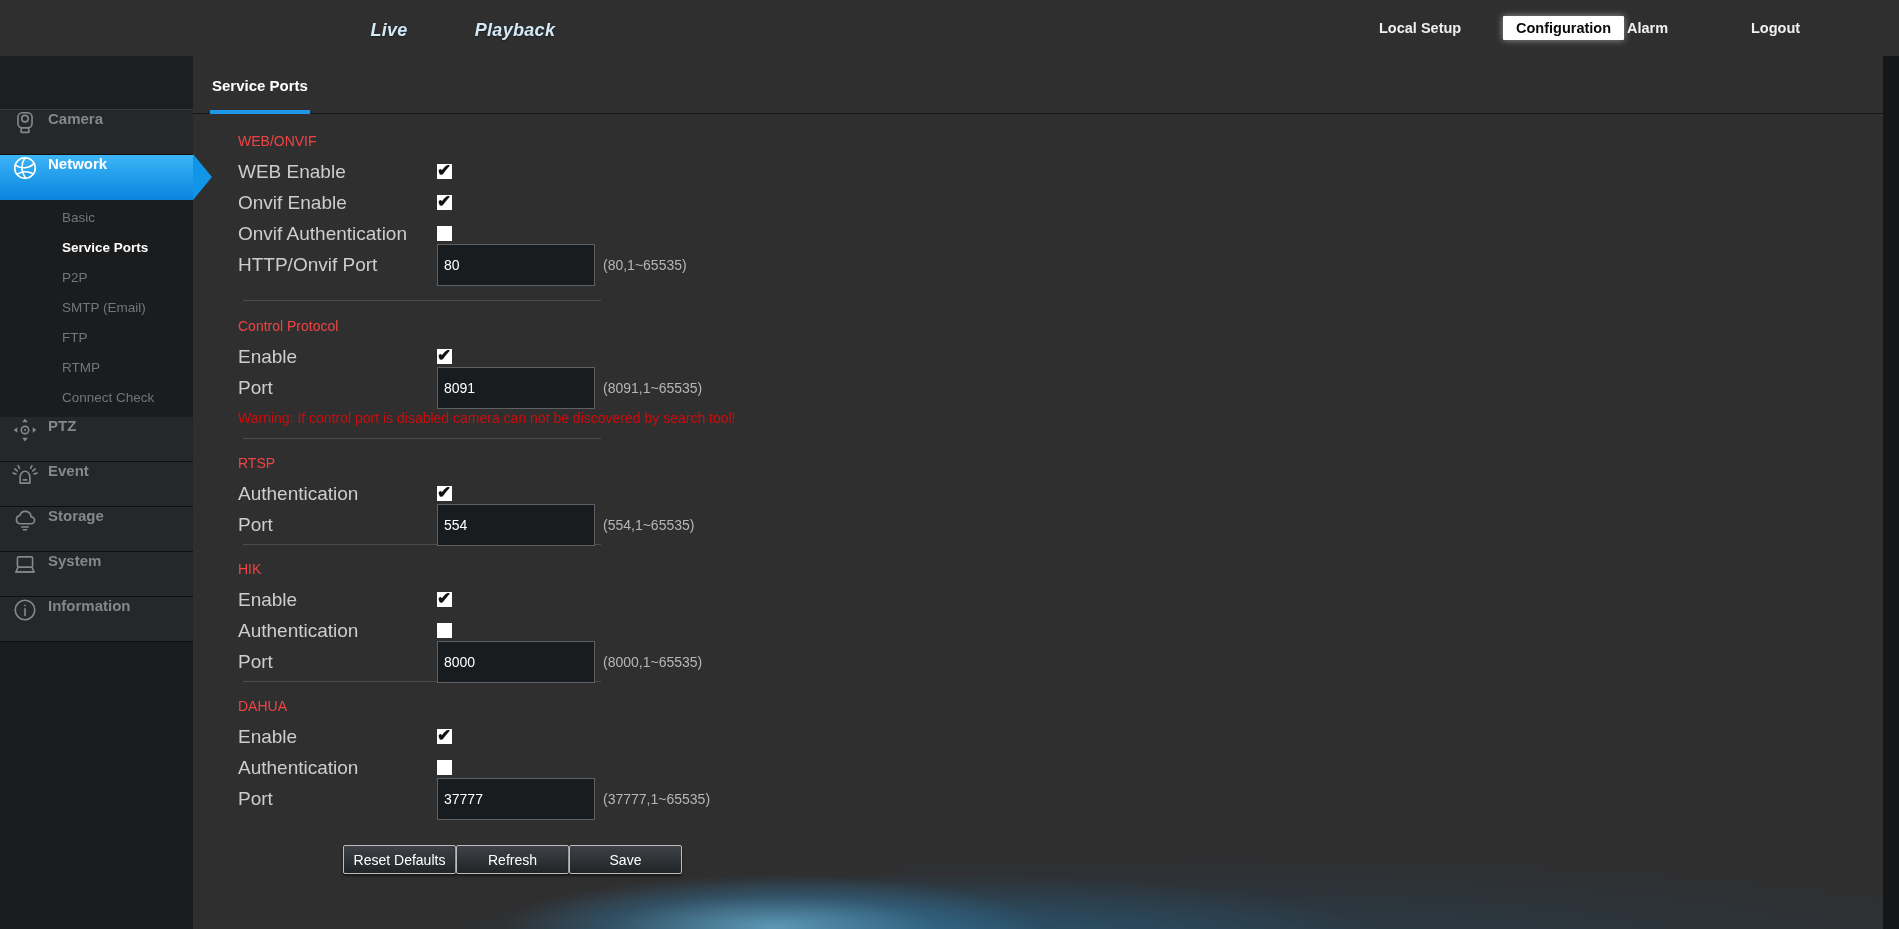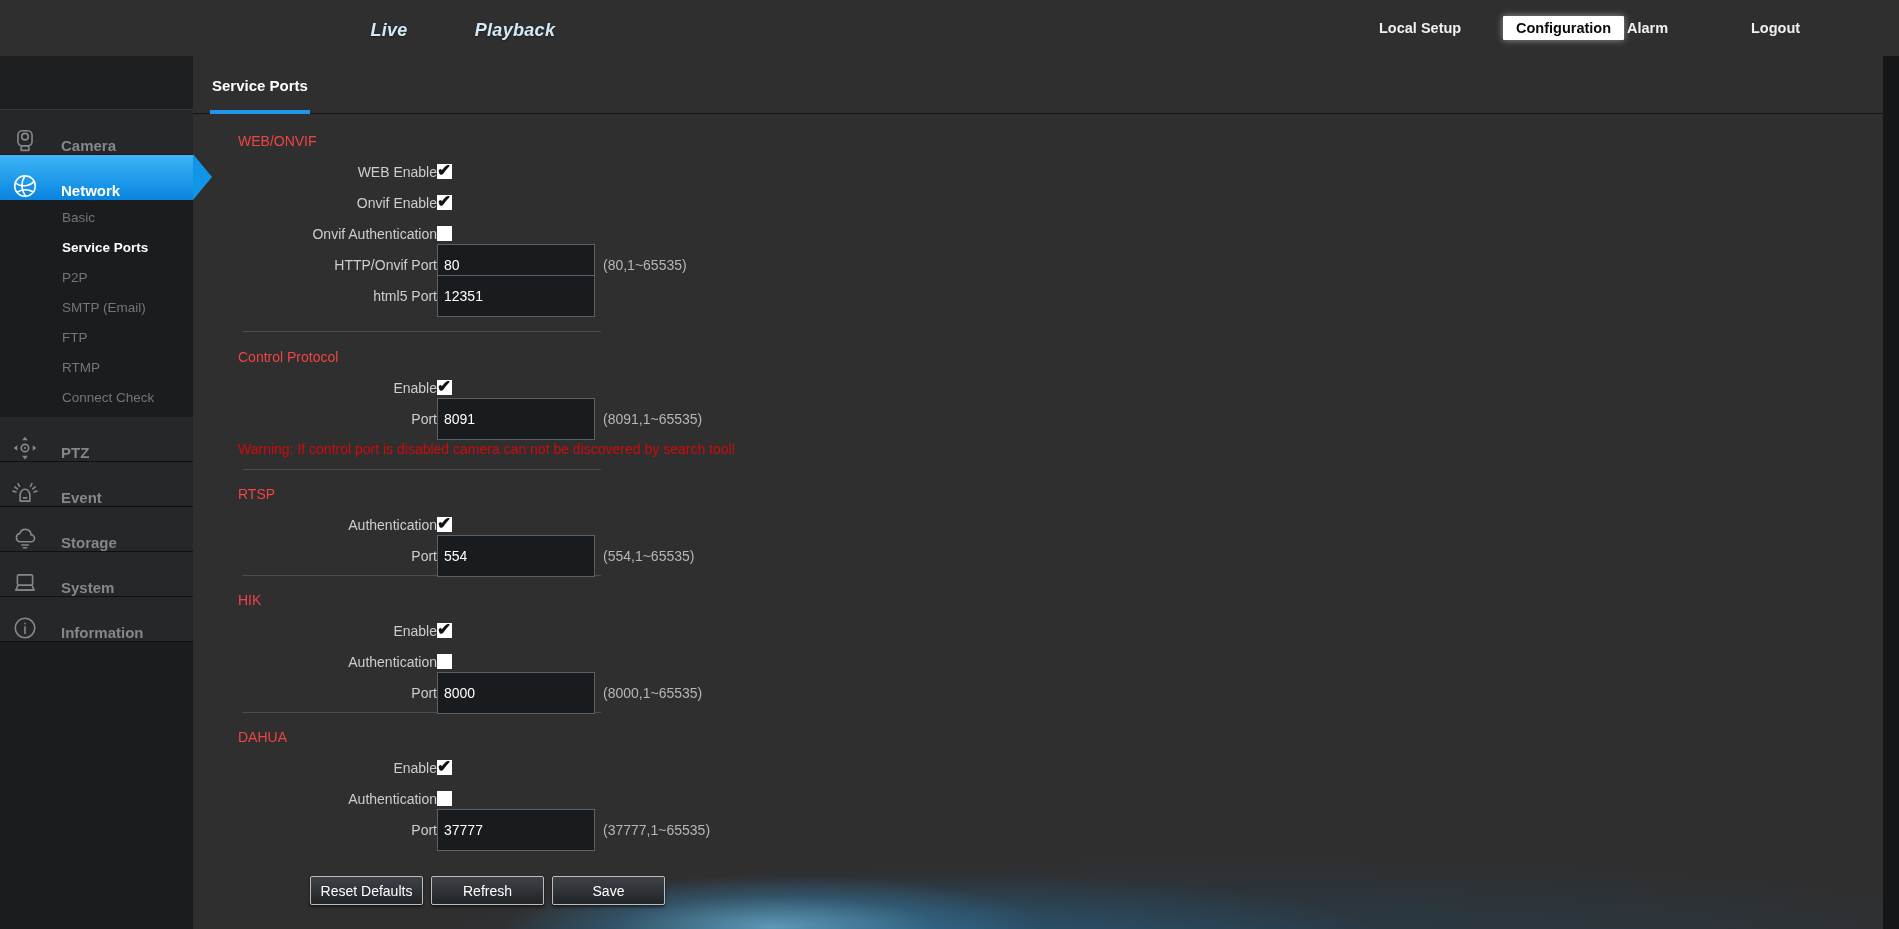--- a/index.html
+++ b/index.html
@@ -47,22 +47,22 @@
   }
 
   
   .sidebar {
     position:absolute; left:0; top:56px; bottom:0; width:193px;
     background:#1b1c1d; z-index:5;
   }
   .sidebar-spacer { height:54px; background:#1d1e1f; border-bottom:1px solid #38393b; }
   .side-item {
     height:45px; border-bottom:1px solid #0f1011; background:#262729;
-    display:flex; align-items:flex-end; position:relative;
-    color:#85878a; font-weight:bold; font-size:15px; cursor:pointer;gap:13px;
+    display:flex; align-items:flex-start; position:relative;
+    color:#85878a; font-weight:bold; font-size:15px; cursor:pointer;
   }
   .side-icon { display:inline-flex; margin:0 10px 0 12px; }
   .side-icon svg {
     width:26px; height:26px;
     fill:none; stroke:currentColor; stroke-width:1.5;
     stroke-linecap:round; stroke-linejoin:round;
   }
   .side-item.active {
     background:linear-gradient(#3db5f7, #0a85e0);
     color:#fff; border-bottom:1px solid #0a85e0;
@@ -88,40 +88,40 @@
   .tabstrip { height:58px; border-bottom:1px solid #151616; position:relative; z-index:2; }
   .tab-title {
     position:absolute; left:19px; top:50%; transform:translateY(-50%);
     color:#fff; font-weight:bold; font-size:15px; cursor:pointer;
   }
   .tab-underline { position:absolute; left:17px; bottom:-1px; width:100px; height:4px; background:#1f97e8; }
 
   .form { position:relative; z-index:2; padding-left:45px; padding-top:12px; }
   .section-title { height:30px; line-height:30px; color:#ef4444; font-size:14px; }
   .row { height:31px; display:flex; align-items:center; }
-  .row-label { width:199px; color:#cbcdce; font-size:14px;text-align:right; }
+  .row-label { width:199px; color:#cbcdce; font-size:19px; }
   .checkbox {
     width:15px; height:15px; background:#fff; position:relative;
     display:inline-block; cursor:pointer; flex:none;
   }
   .checkbox.checked::after {
     content:"\2714"; position:absolute; left:0px; top:-4px;
     font-size:17px; font-weight:bold; color:#111;
   }
   .text-input {
     width:158px; height:42px; background:#181c1f; border:1px solid #5d6165;
     color:#fff; font-size:14px; padding:0 6px; flex:none;
     font-family:"Liberation Sans", sans-serif;
   }
   .hint { margin-left:8px; color:#b4b6b7; font-size:14px; }
   .warning { height:31px; line-height:31px; color:#cf0b0b; font-size:14px; }
   .divider { height:1px; background:#4b4c4d; width:358px; margin:4px 0 9px 5px; }
   .divider.first { margin-top:20px; margin-bottom:10px; }
 
-  .buttons { margin-top:31px; margin-left:72px; display:flex; gap:8px; }
+  .buttons { margin-top:31px; margin-left:105px; display:flex; }
   .btn {
     width:113px; height:29px; border:1px solid #babcbe; border-radius:2px;
     background:linear-gradient(#3e4246, #212427);
     color:#fff; font-size:14px; font-family:"Liberation Sans", sans-serif;
     cursor:pointer; box-shadow:0 2px 3px rgba(0,0,0,.55);
   }
 
   .glow {
     position:absolute; left:0; right:16px; bottom:0; height:130px;
     z-index:1; pointer-events:none;
@@ -255,24 +255,20 @@
       </div>
       <div class="row">
         <span class="row-label">Onvif Authentication</span>
         <span class="checkbox"></span>
       </div>
       <div class="row">
         <span class="row-label">HTTP/Onvif Port</span>
         <input type="text" class="text-input" value="80" style="">
         <span class="hint">(80,1~65535)</span>
       </div>
-      <div class="row">
-        <span class="row-label">html5 Port</span>
-        <input type="text" class="text-input" value="12351" style="">
-      </div>
       <div class="divider first"></div>
       <div class="section-title">Control Protocol</div>
       <div class="row">
         <span class="row-label">Enable</span>
         <span class="checkbox checked"></span>
       </div>
       <div class="row">
         <span class="row-label">Port</span>
         <input type="text" class="text-input" value="8091" style="">
         <span class="hint">(8091,1~65535)</span>

